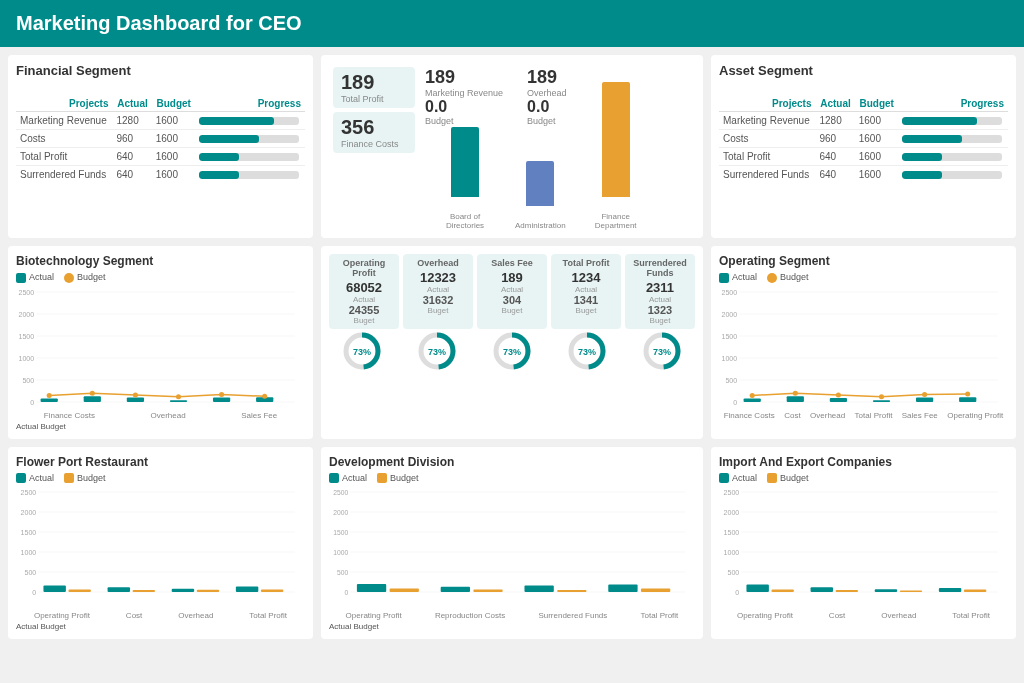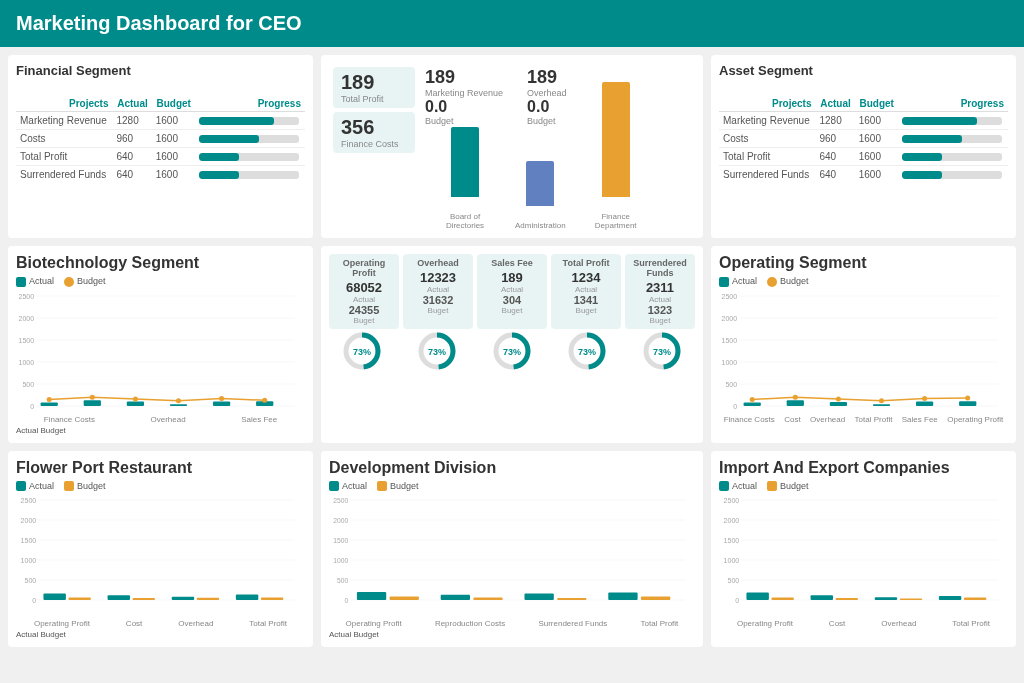--- a/index.html
+++ b/index.html
@@ -166,21 +166,21 @@
       width: 44px;
       height: 44px;
     }
     .donut-text {
       font-size: 9px;
       font-weight: bold;
       fill: #008B8B;
     }
     
     .mini-chart-title {
-      font-size: 16px;
+      font-size: 12px;
       font-weight: bold;
       color: #333;
       margin-bottom: 4px;
     }
     
     .legend {
       display: flex;
       gap: 10px;
       font-size: 9px;
       color: #555;

